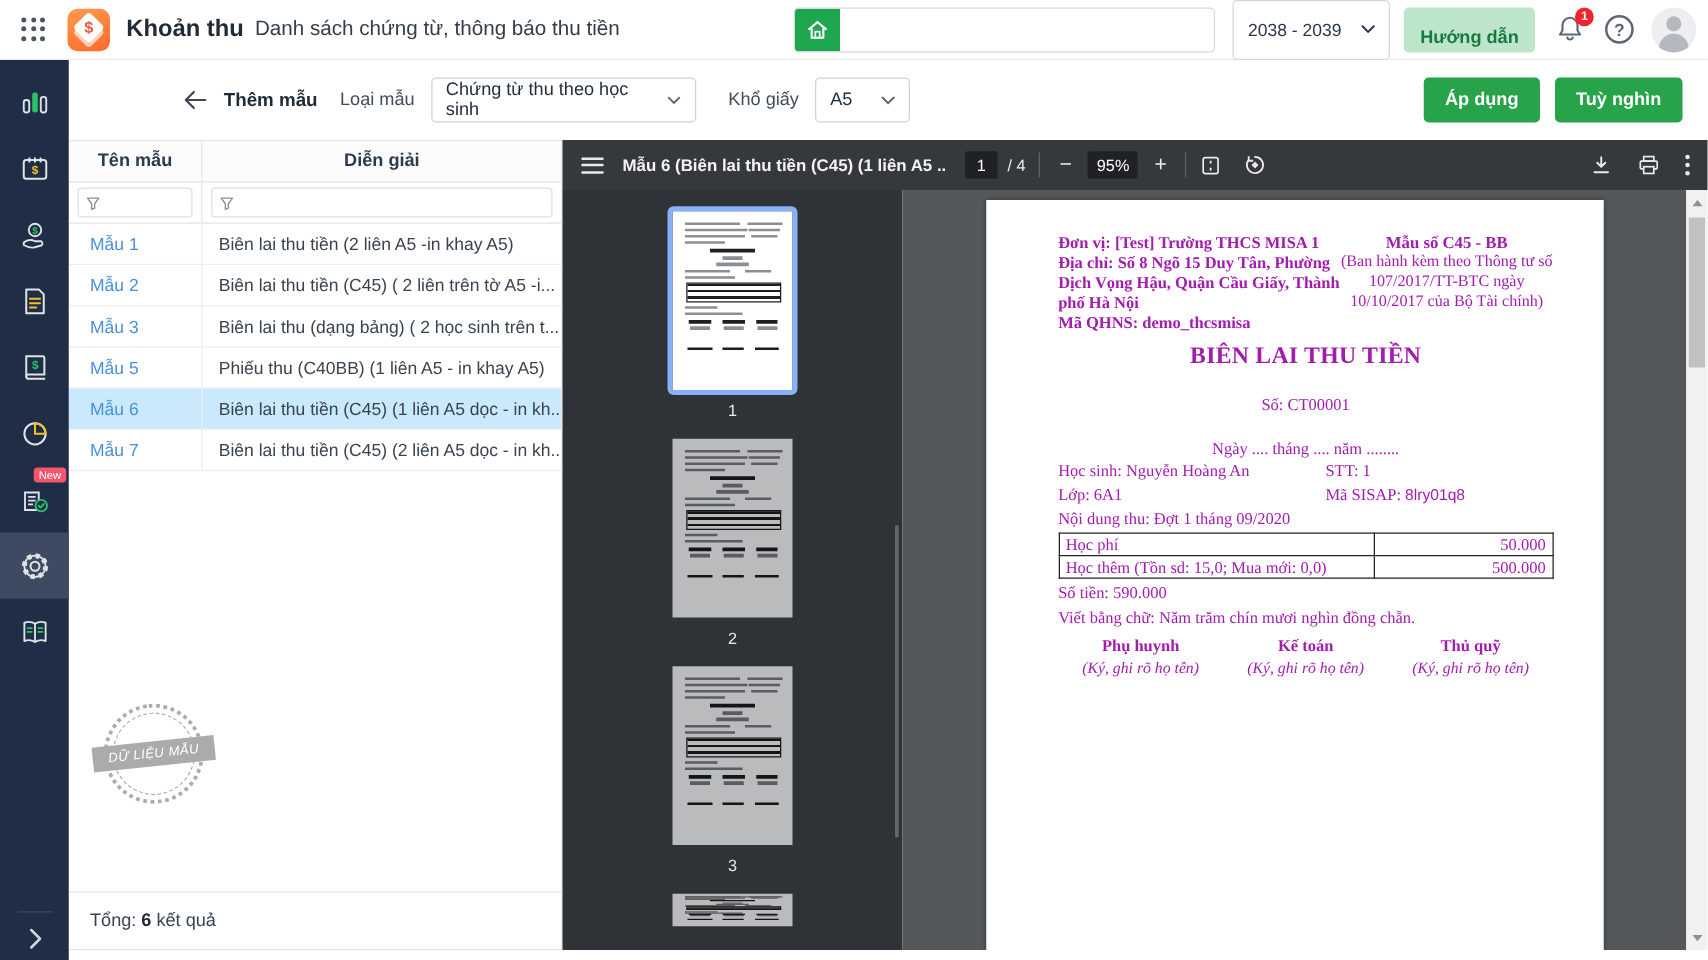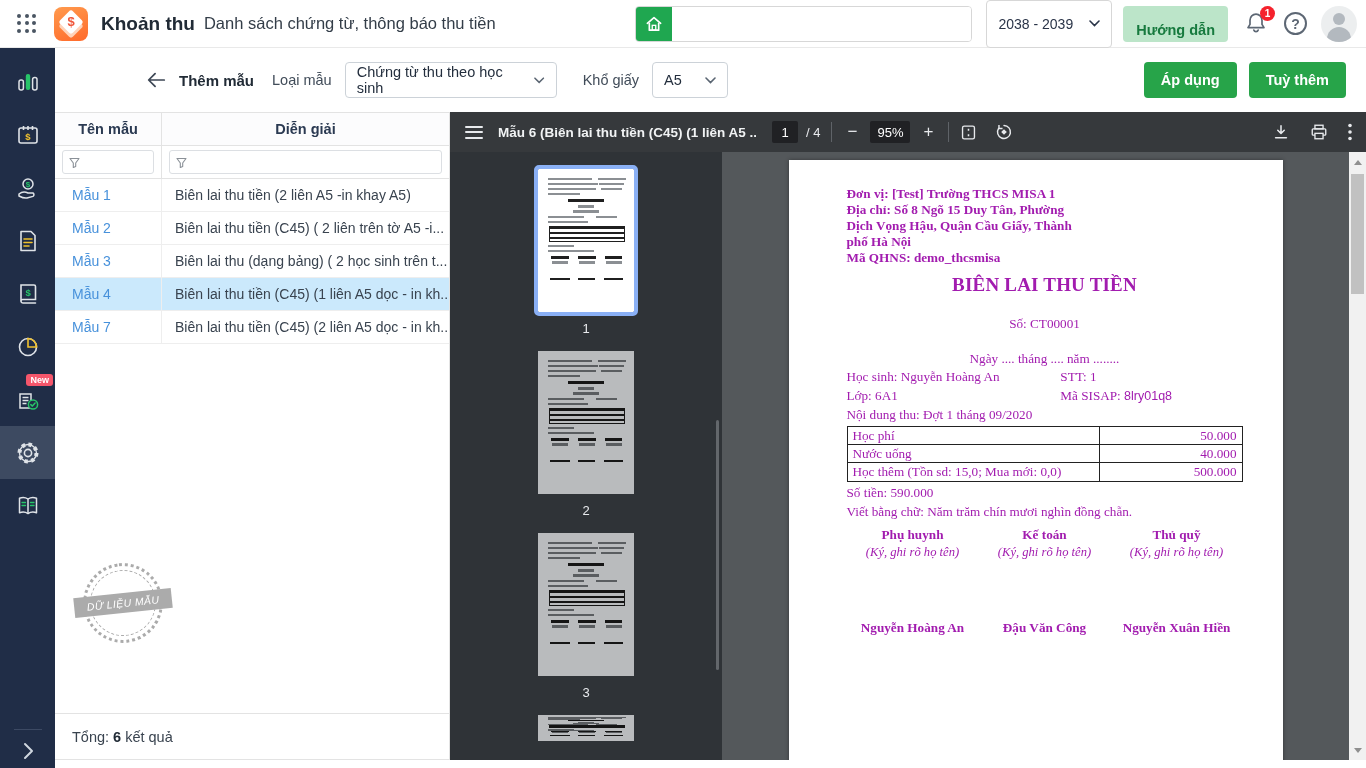--- a/index.html
+++ b/index.html
@@ -46,21 +46,21 @@
   .avatar .body { position:absolute; top:21px; left:6px; width:24px; height:18px;
     border-radius:12px 12px 0 0; background:#b3b9bf; }
 
   
   .sidebar { position:absolute; top:48px; left:0; bottom:0; width:55px; background:#202d47; z-index:9; }
   .side-items { display:flex; flex-direction:column; align-items:center; padding-top:7px; }
   .side-item { width:55px; height:53px; display:flex; align-items:center; justify-content:center;
     position:relative; cursor:pointer; }
   .side-item.active { background:#3d4a61; }
   .new-badge { position:absolute; top:1px; right:2px; background:#f5566b; color:#fff;
-    font-size:9px; font-weight:bold; padding:1px 4px; border-radius:3px; }
+    font-size:9px; font-weight:normal; padding:1px 4px; border-radius:3px; }
   .side-expand { position:absolute; bottom:8px; left:0; right:0; display:flex;
     flex-direction:column; align-items:center; cursor:pointer; }
   .side-expand .line { width:28px; height:1px; background:#3c4963; margin-bottom:12px; }
 
   
   .toolbar2 { position:absolute; top:48px; left:55px; right:0; height:64px; background:#fff;
     display:flex; align-items:center; z-index:8; }
   .back-btn { margin-left:90px; width:22px; height:22px; cursor:pointer; flex:none; }
   .add-label { margin-left:12px; font-size:15px; font-weight:bold; color:#212b36; cursor:default; }
   .field-label { margin-left:18px; font-size:14.5px; color:#414c59; }
@@ -330,21 +330,21 @@
     </svg>
   </div>
   <span class="field-label" style="margin-left:26px">Khổ giấy</span>
   <div class="select size">
     <span>A5</span>
     <svg width="11" height="7" viewBox="0 0 11 7">
       <path d="M1 1l4.5 4.5L10 1" fill="none" stroke="#5a6572" stroke-width="1.6" stroke-linecap="round"></path>
     </svg>
   </div>
   <button class="green-btn btn-apply">Áp dụng</button>
-  <button class="green-btn btn-custom">Tuỳ thêm</button>
+  <button class="green-btn btn-custom">Tuỳ nghìn</button>
 </div>
 
 <section class="list-panel">
   <div class="lt-head">
     <div class="hc hc1">Tên mẫu</div>
     <div class="hc hc2">Diễn giải</div>
   </div>
   <div class="lt-filter">
     <div class="fcell f1">
       <svg class="funnel" width="11" height="11" viewBox="0 0 11 11">
@@ -365,22 +365,26 @@
     <div class="cell-desc">Biên lai thu tiền (2 liên A5 -in khay A5)</div>
   </div>
   <div class="lt-row">
     <div class="cell-name">Mẫu 2</div>
     <div class="cell-desc">Biên lai thu tiền (C45) ( 2 liên trên tờ A5 -i...</div>
   </div>
   <div class="lt-row">
     <div class="cell-name">Mẫu 3</div>
     <div class="cell-desc">Biên lai thu (dạng bảng) ( 2 học sinh trên t...</div>
   </div>
+  <div class="lt-row">
+    <div class="cell-name">Mẫu 5</div>
+    <div class="cell-desc">Phiếu thu (C40BB) (1 liên A5 - in khay A5)</div>
+  </div>
   <div class="lt-row selected">
-    <div class="cell-name">Mẫu 4</div>
+    <div class="cell-name">Mẫu 6</div>
     <div class="cell-desc">Biên lai thu tiền (C45) (1 liên A5 dọc - in kh...</div>
   </div>
   <div class="lt-row">
     <div class="cell-name">Mẫu 7</div>
     <div class="cell-desc">Biên lai thu tiền (C45) (2 liên A5 dọc - in kh...</div>
   </div>
 
   <div class="stamp">
     <div class="stamp-outer"></div>
     <div class="stamp-inner"></div>
@@ -573,42 +577,42 @@
 
     <div class="page-area">
       <div class="page">
         <div class="doc">
           <div class="doc-head">
             <div class="dh-left">
               <div>Đơn vị: [Test] Trường THCS MISA 1</div>
               <div>Địa chỉ: Số 8 Ngõ 15 Duy Tân, Phường Dịch Vọng Hậu, Quận Cầu Giấy, Thành phố Hà Nội</div>
               <div>Mã QHNS: demo_thcsmisa</div>
             </div>
+            <div class="dh-right">
+              <div class="form-no">Mẫu số C45 - BB</div>
+              <div>(Ban hành kèm theo Thông tư số 107/2017/TT-BTC ngày 10/10/2017 của Bộ Tài chính)</div>
+            </div>
           </div>
           <div class="doc-title">BIÊN LAI THU TIỀN</div>
           <div class="doc-center">Số: CT00001</div>
           <div class="doc-center">Ngày .... tháng .... năm ........</div>
           <div class="row2">
             <div class="l">Học sinh: Nguyễn Hoàng An</div>
             <div class="r">STT: 1</div>
           </div>
           <div class="row2">
             <div class="l">Lớp: 6A1</div>
             <div class="r"><span>Mã SISAP: </span><span class="sans-code">8lry01q8</span></div>
           </div>
           <div class="doc-line">Nội dung thu: Đợt 1 tháng 09/2020</div>
           <table class="fee-table">
             <tbody>
                 <tr>
               <td>Học phí</td>
               <td class="amt">50.000</td>
-            </tr>
-            <tr>
-              <td>Nước uống</td>
-              <td class="amt">40.000</td>
             </tr>
             <tr>
               <td>Học thêm (Tồn sd: 15,0; Mua mới: 0,0)</td>
               <td class="amt">500.000</td>
             </tr>
           </tbody>
             </table>
           <div class="doc-line">Số tiền: 590.000</div>
           <div class="doc-line">Viết bằng chữ: Năm trăm chín mươi nghìn đồng chẵn.</div>
           <div class="sigs">
@@ -618,25 +622,20 @@
             </div>
             <div class="sig">
               <div class="role">Kế toán</div>
               <div class="note">(Ký, ghi rõ họ tên)</div>
             </div>
             <div class="sig">
               <div class="role">Thủ quỹ</div>
               <div class="note">(Ký, ghi rõ họ tên)</div>
             </div>
           </div>
-          <div class="sig-names">
-            <div>Nguyễn Hoàng An</div>
-            <div>Đậu Văn Công</div>
-            <div>Nguyễn Xuân Hiền</div>
-          </div>
         </div>
       </div>
     </div>
 
     <div class="vscroll">
       <div class="vs-arrow up">
           <span class="tri"></span>
         </div>
       <div class="vs-thumb"></div>
       <div class="vs-arrow down">

